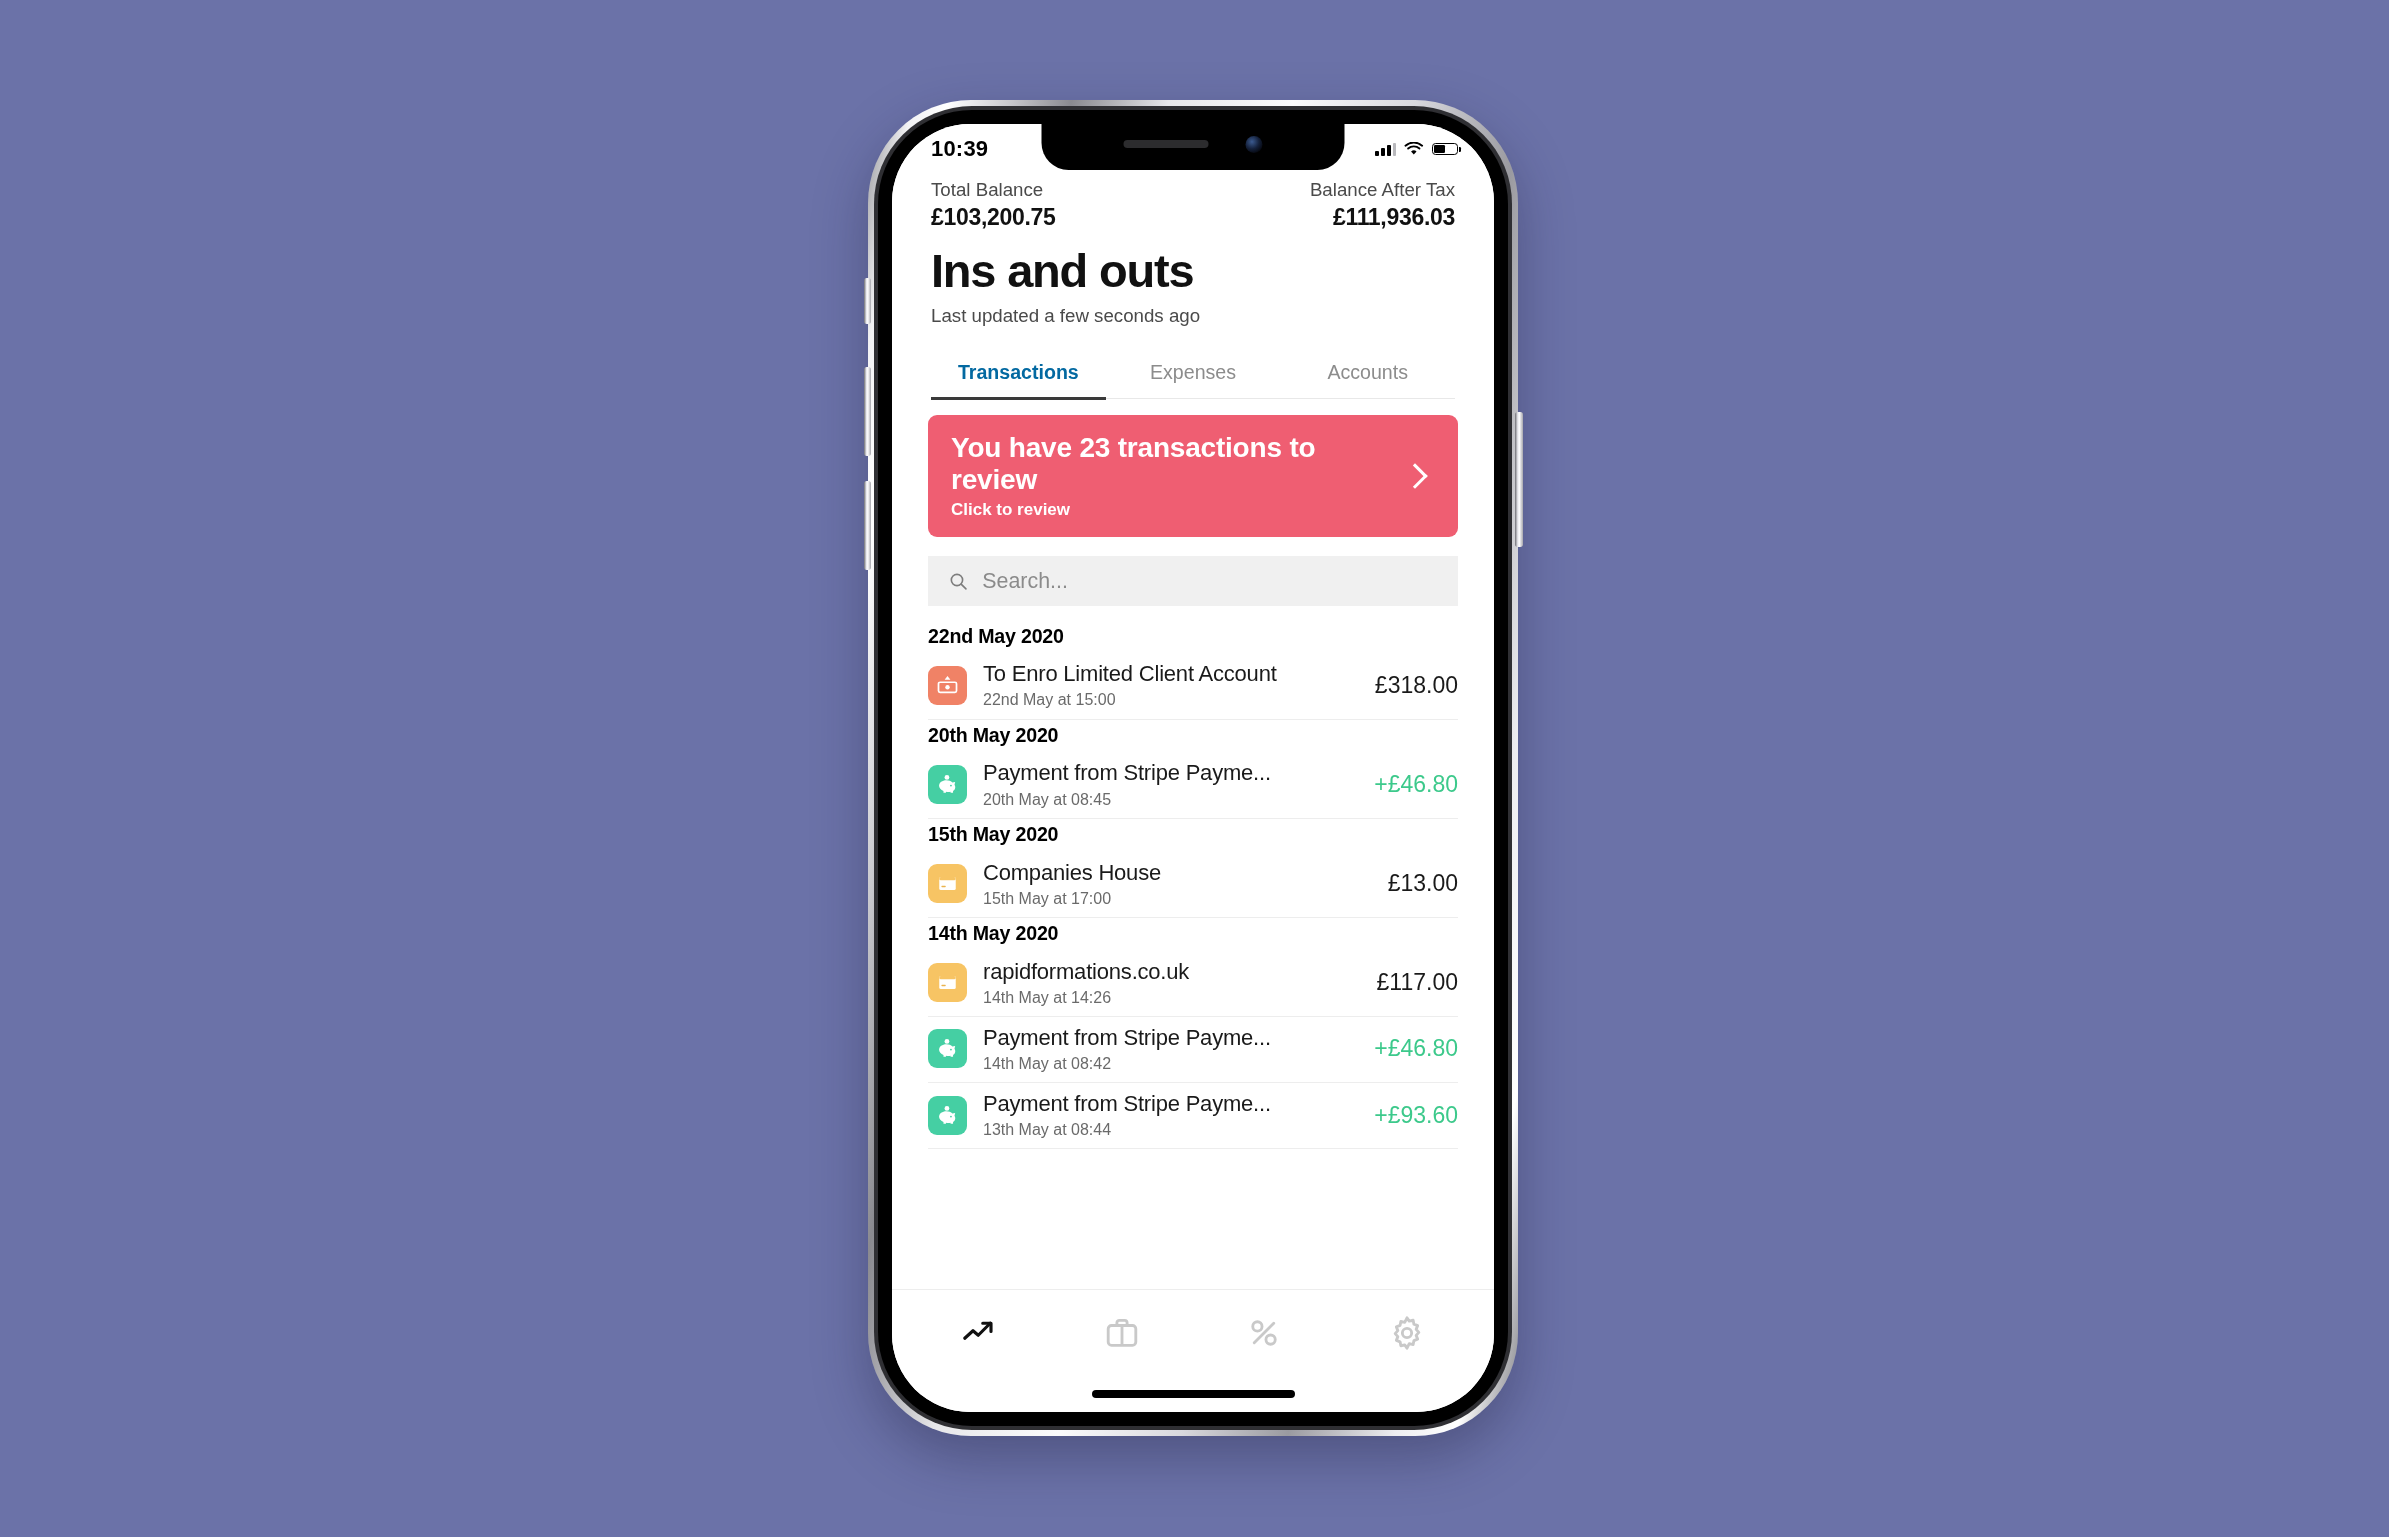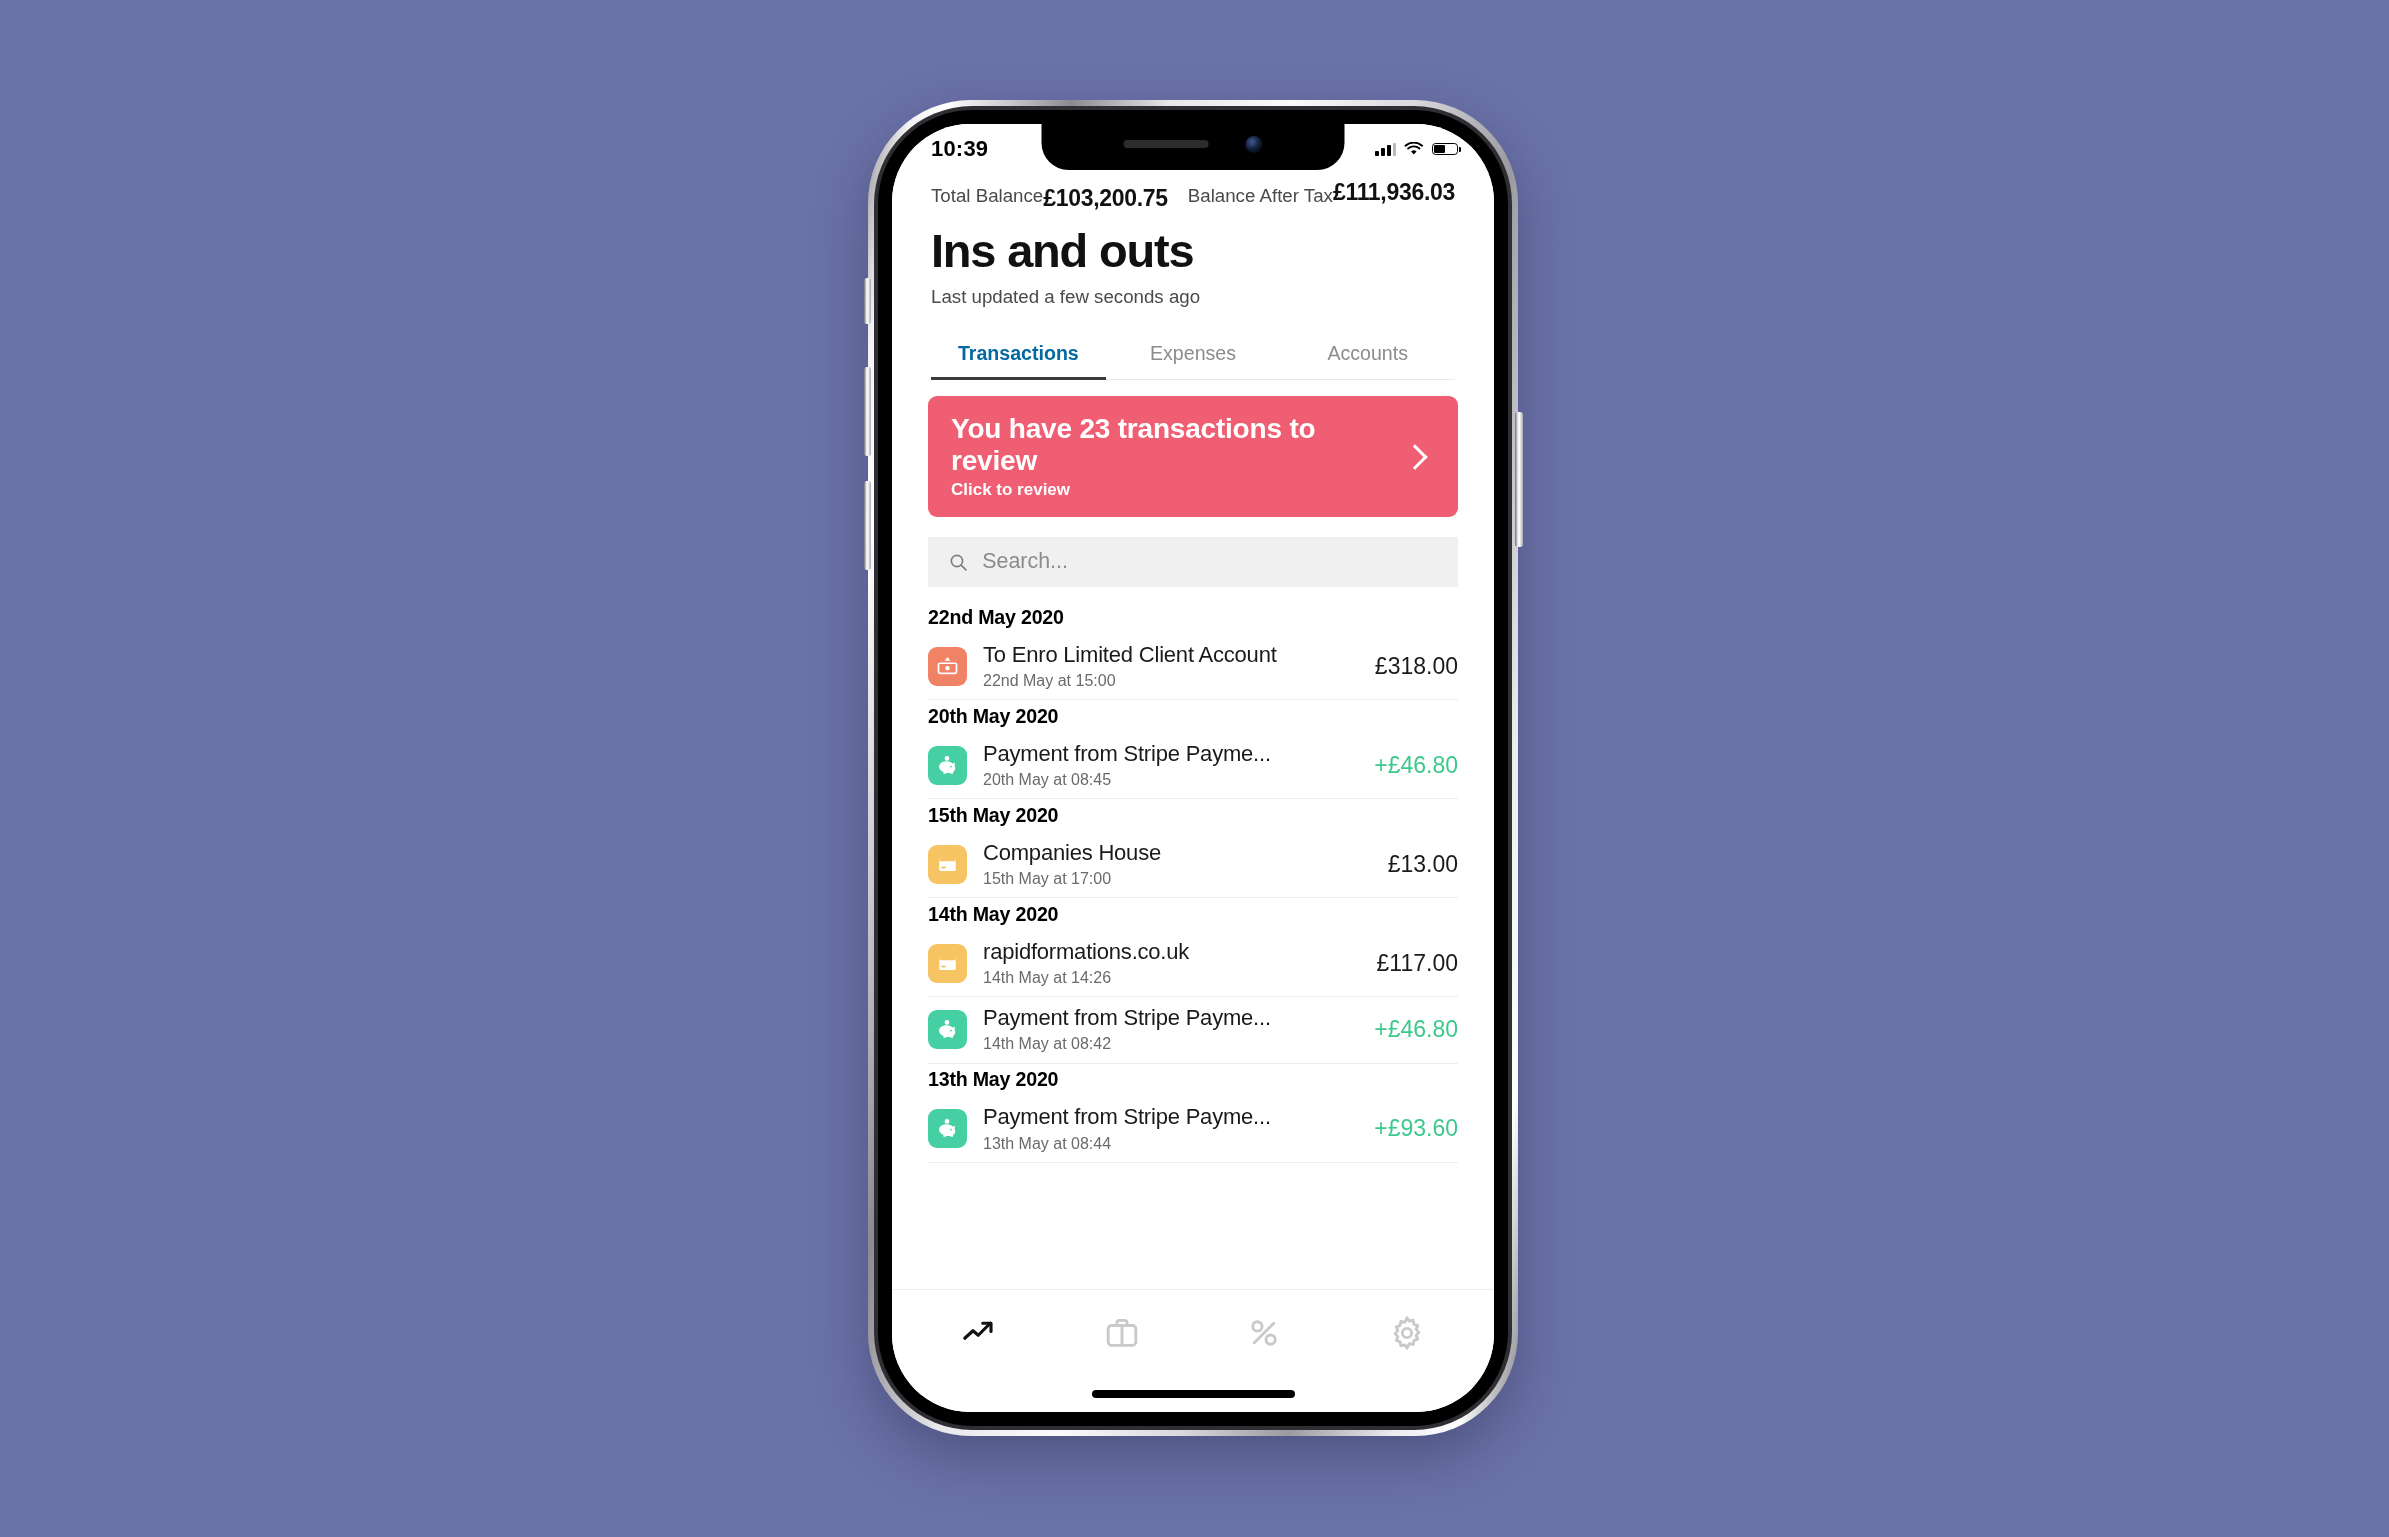--- a/index.html
+++ b/index.html
@@ -171,21 +171,21 @@
   
   .header {
     padding: 7.1px 39px 0 39px;
     flex: 0 0 auto;
   }
   .bal-row {
     display: flex;
     justify-content: space-between;
     align-items: baseline;
   }
-  .bal-col { display: flex; flex-direction: row; }
+  .bal-col { display: flex; flex-direction: column; }
   .bal-col.right { align-items: flex-end; }
   .bal-label {
     font-size: 18.7px;
     color: #4a4a4a;
     line-height: 1.35;
   }
   .bal-value {
     font-size: 23px;
     font-weight: 700;
     color: #111;
@@ -535,21 +535,20 @@
                   <path d="M3.2 13.4c0-3.4 3.4-5.8 7.6-5.8 2.6 0 4.9.9 6.3 2.3l2.9-.6-.7 2.9c.5.8.8 1.7.8 2.6 0 1.6-.9 3-2.3 4v1.9h-2.6v-1.1a11 11 0 0 1-4.8 0v1.1H7.8v-2C5.1 17.6 3.2 15.7 3.2 13.4z" fill="#fff"></path>
                   <circle cx="15.6" cy="13.1" r="0.95" fill="#45CFA3"></circle>
                 </svg>
               </div>
               <div class="tx-main">
                 <div class="tx-name">Payment from Stripe Payme...</div>
                 <div class="tx-time">14th May at 08:42</div>
               </div>
               <div class="tx-amount credit">+£46.80</div>
             </div>
-            <div class="tx-date">13th May 2020</div>
             <div class="tx-row">
               <div class="tx-icon" style="background:#45CFA3">
                 <svg width="23" height="23" viewBox="0 0 24 24">
                   <circle cx="11.4" cy="4.6" r="2.5" fill="#fff"></circle>
                   <path d="M3.2 13.4c0-3.4 3.4-5.8 7.6-5.8 2.6 0 4.9.9 6.3 2.3l2.9-.6-.7 2.9c.5.8.8 1.7.8 2.6 0 1.6-.9 3-2.3 4v1.9h-2.6v-1.1a11 11 0 0 1-4.8 0v1.1H7.8v-2C5.1 17.6 3.2 15.7 3.2 13.4z" fill="#fff"></path>
                   <circle cx="15.6" cy="13.1" r="0.95" fill="#45CFA3"></circle>
                 </svg>
               </div>
               <div class="tx-main">
                 <div class="tx-name">Payment from Stripe Payme...</div>

